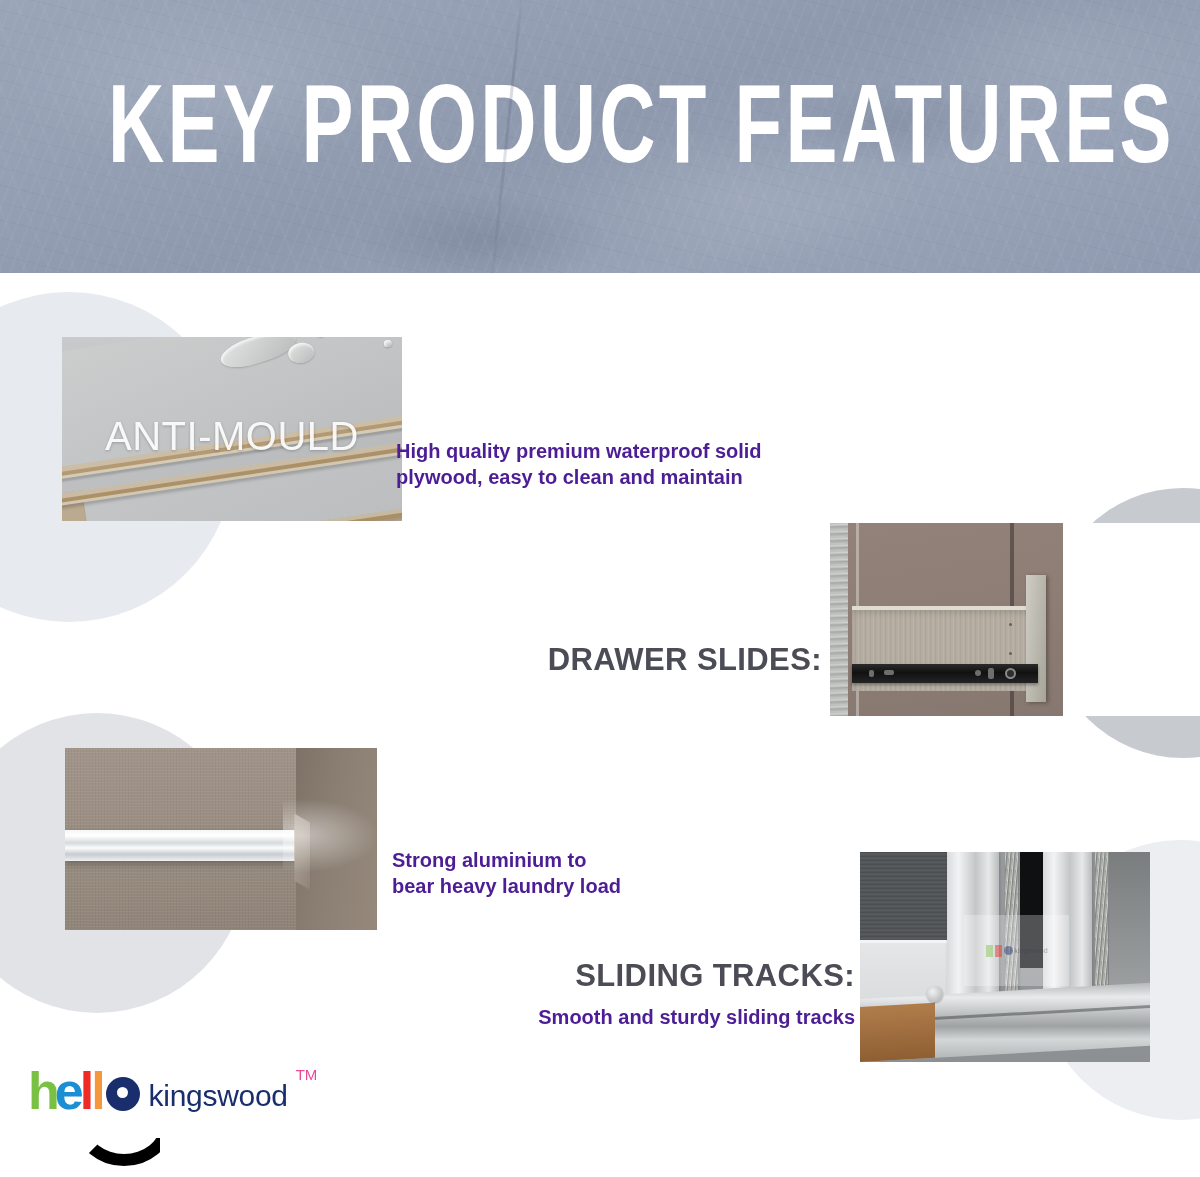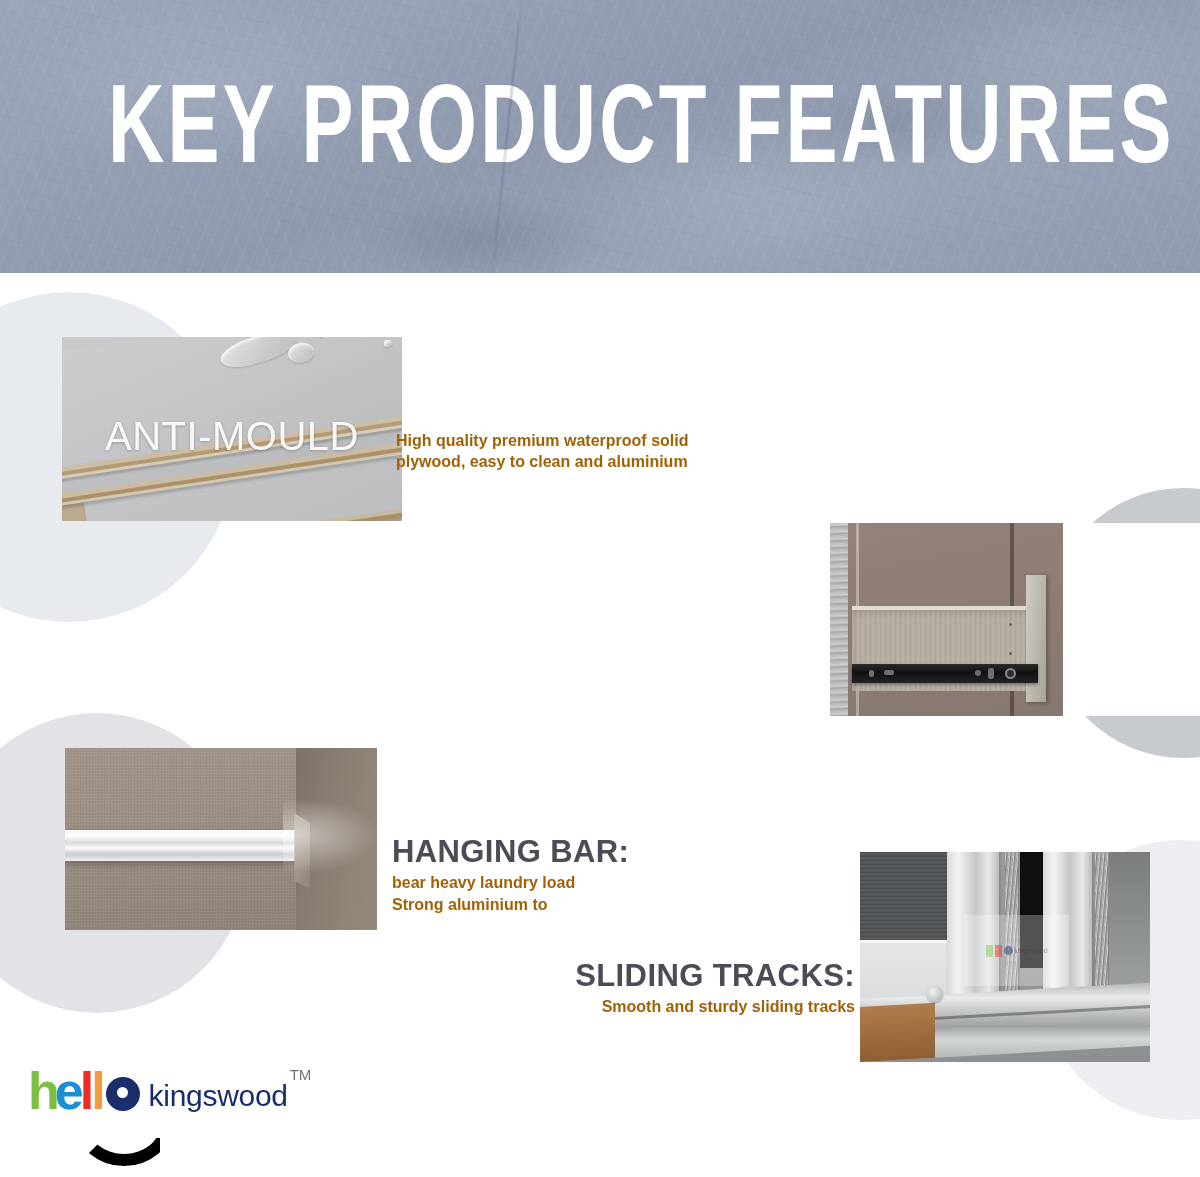--- a/index.html
+++ b/index.html
@@ -257,25 +257,25 @@
   .feat-text { position: absolute; z-index: 3; }
   .feat-heading {
     color: #4b4c55;
     font-size: 31px;
     font-weight: 700;
     letter-spacing: 0.4px;
     line-height: 1.08;
     white-space: nowrap;
   }
   .feat-body {
-    color: #a16207;
-    font-size: 16px;
+    color: #4c1d95;
+    font-size: 20px;
     font-weight: 700;
     line-height: 1.32;
-    margin-top: 4px;
+    margin-top: 12px;
   }
 
   .text-material { left: 396px; top: 426px;  text-align: left; }
   .text-drawer   { left: 322px; top: 643px;  width: 500px; text-align: right; }
   .text-hanging  { left: 392px; top: 835px;  text-align: left; }
   .text-sliding  { left: 355px; top: 959px;  width: 500px; text-align: right; }
 
   
   .logo { position: absolute; left: 28px; top: 1068px; z-index: 4; }
   .logo-word { position: relative; height: 46px; display: flex; align-items: flex-end; }
@@ -302,25 +302,25 @@
   }
   .logo-kingswood {
     color: #1a2e6e;
     font-size: 30px;
     font-weight: 400;
     margin-left: 9px;
     margin-bottom: 1px;
     letter-spacing: -0.3px;
   }
   .logo-tm {
-    color: #737373;
+    color: #ec4899;
     font-size: 15px;
     font-weight: 400;
     align-self: flex-start;
-    margin-left: 2px;
+    margin-left: 8px;
     margin-top: -2px;
   }
   .logo-smile {
     position: absolute;
     left: 48px; top: 52px;
     width: 96px; height: 46px;
     border: 12px solid #000000;
     border-top-color: transparent;
     border-left-color: transparent;
     border-right-color: transparent;
@@ -350,21 +350,21 @@
     <div class="droplet dp-s4"></div>
 
     <div class="droplet dp-s6"></div>
   </div>
   <div class="anti-mould-label">ANTI-MOULD</div>
 </div>
 
 <div class="feat-text text-material">
   <div class="feat-body">
     <div>High quality premium waterproof solid</div>
-    <div>plywood, easy to clean and aluminium</div>
+    <div>plywood, easy to clean and maintain</div>
   </div>
 </div>
 
 <div class="photo photo-drawer">
   <div class="dw-cabinet"></div>
   <div class="dw-wallpanel"></div>
   <div class="dw-seam-l"></div>
   <div class="dw-seam-r"></div>
   <div class="dw-box">
     <span class="dw-screw" style="left:86%;top:16%"></span>
@@ -375,35 +375,35 @@
   <div class="dw-rail">
     <i></i>
     <i></i>
     <i></i>
     <i></i>
     <i></i>
   </div>
 </div>
 
 <div class="feat-text text-drawer">
+  <div class="feat-heading">DRAWER SLIDES:</div>
 </div>
 
 <div class="photo photo-hanging">
   <div class="hb-wall"></div>
   <div class="hb-sidewall"></div>
   <div class="hb-rail"></div>
   <div class="hb-bracket"></div>
   <div class="hb-glow"></div>
 </div>
 
 <div class="feat-text text-hanging">
-  <div class="feat-heading">HANGING BAR:</div>
   <div class="feat-body">
+    <div>Strong aluminium to</div>
     <div>bear heavy laundry load</div>
-    <div>Strong aluminium to</div>
   </div>
 </div>
 
 <div class="photo photo-sliding">
   <div class="st-darkwall"></div>
   <div class="st-whitepanel"></div>
   <div class="st-door st-door-1"></div>
   <div class="st-door st-door-2"></div>
   <div class="st-gap"></div>
   <div class="st-door st-door-3"></div>

